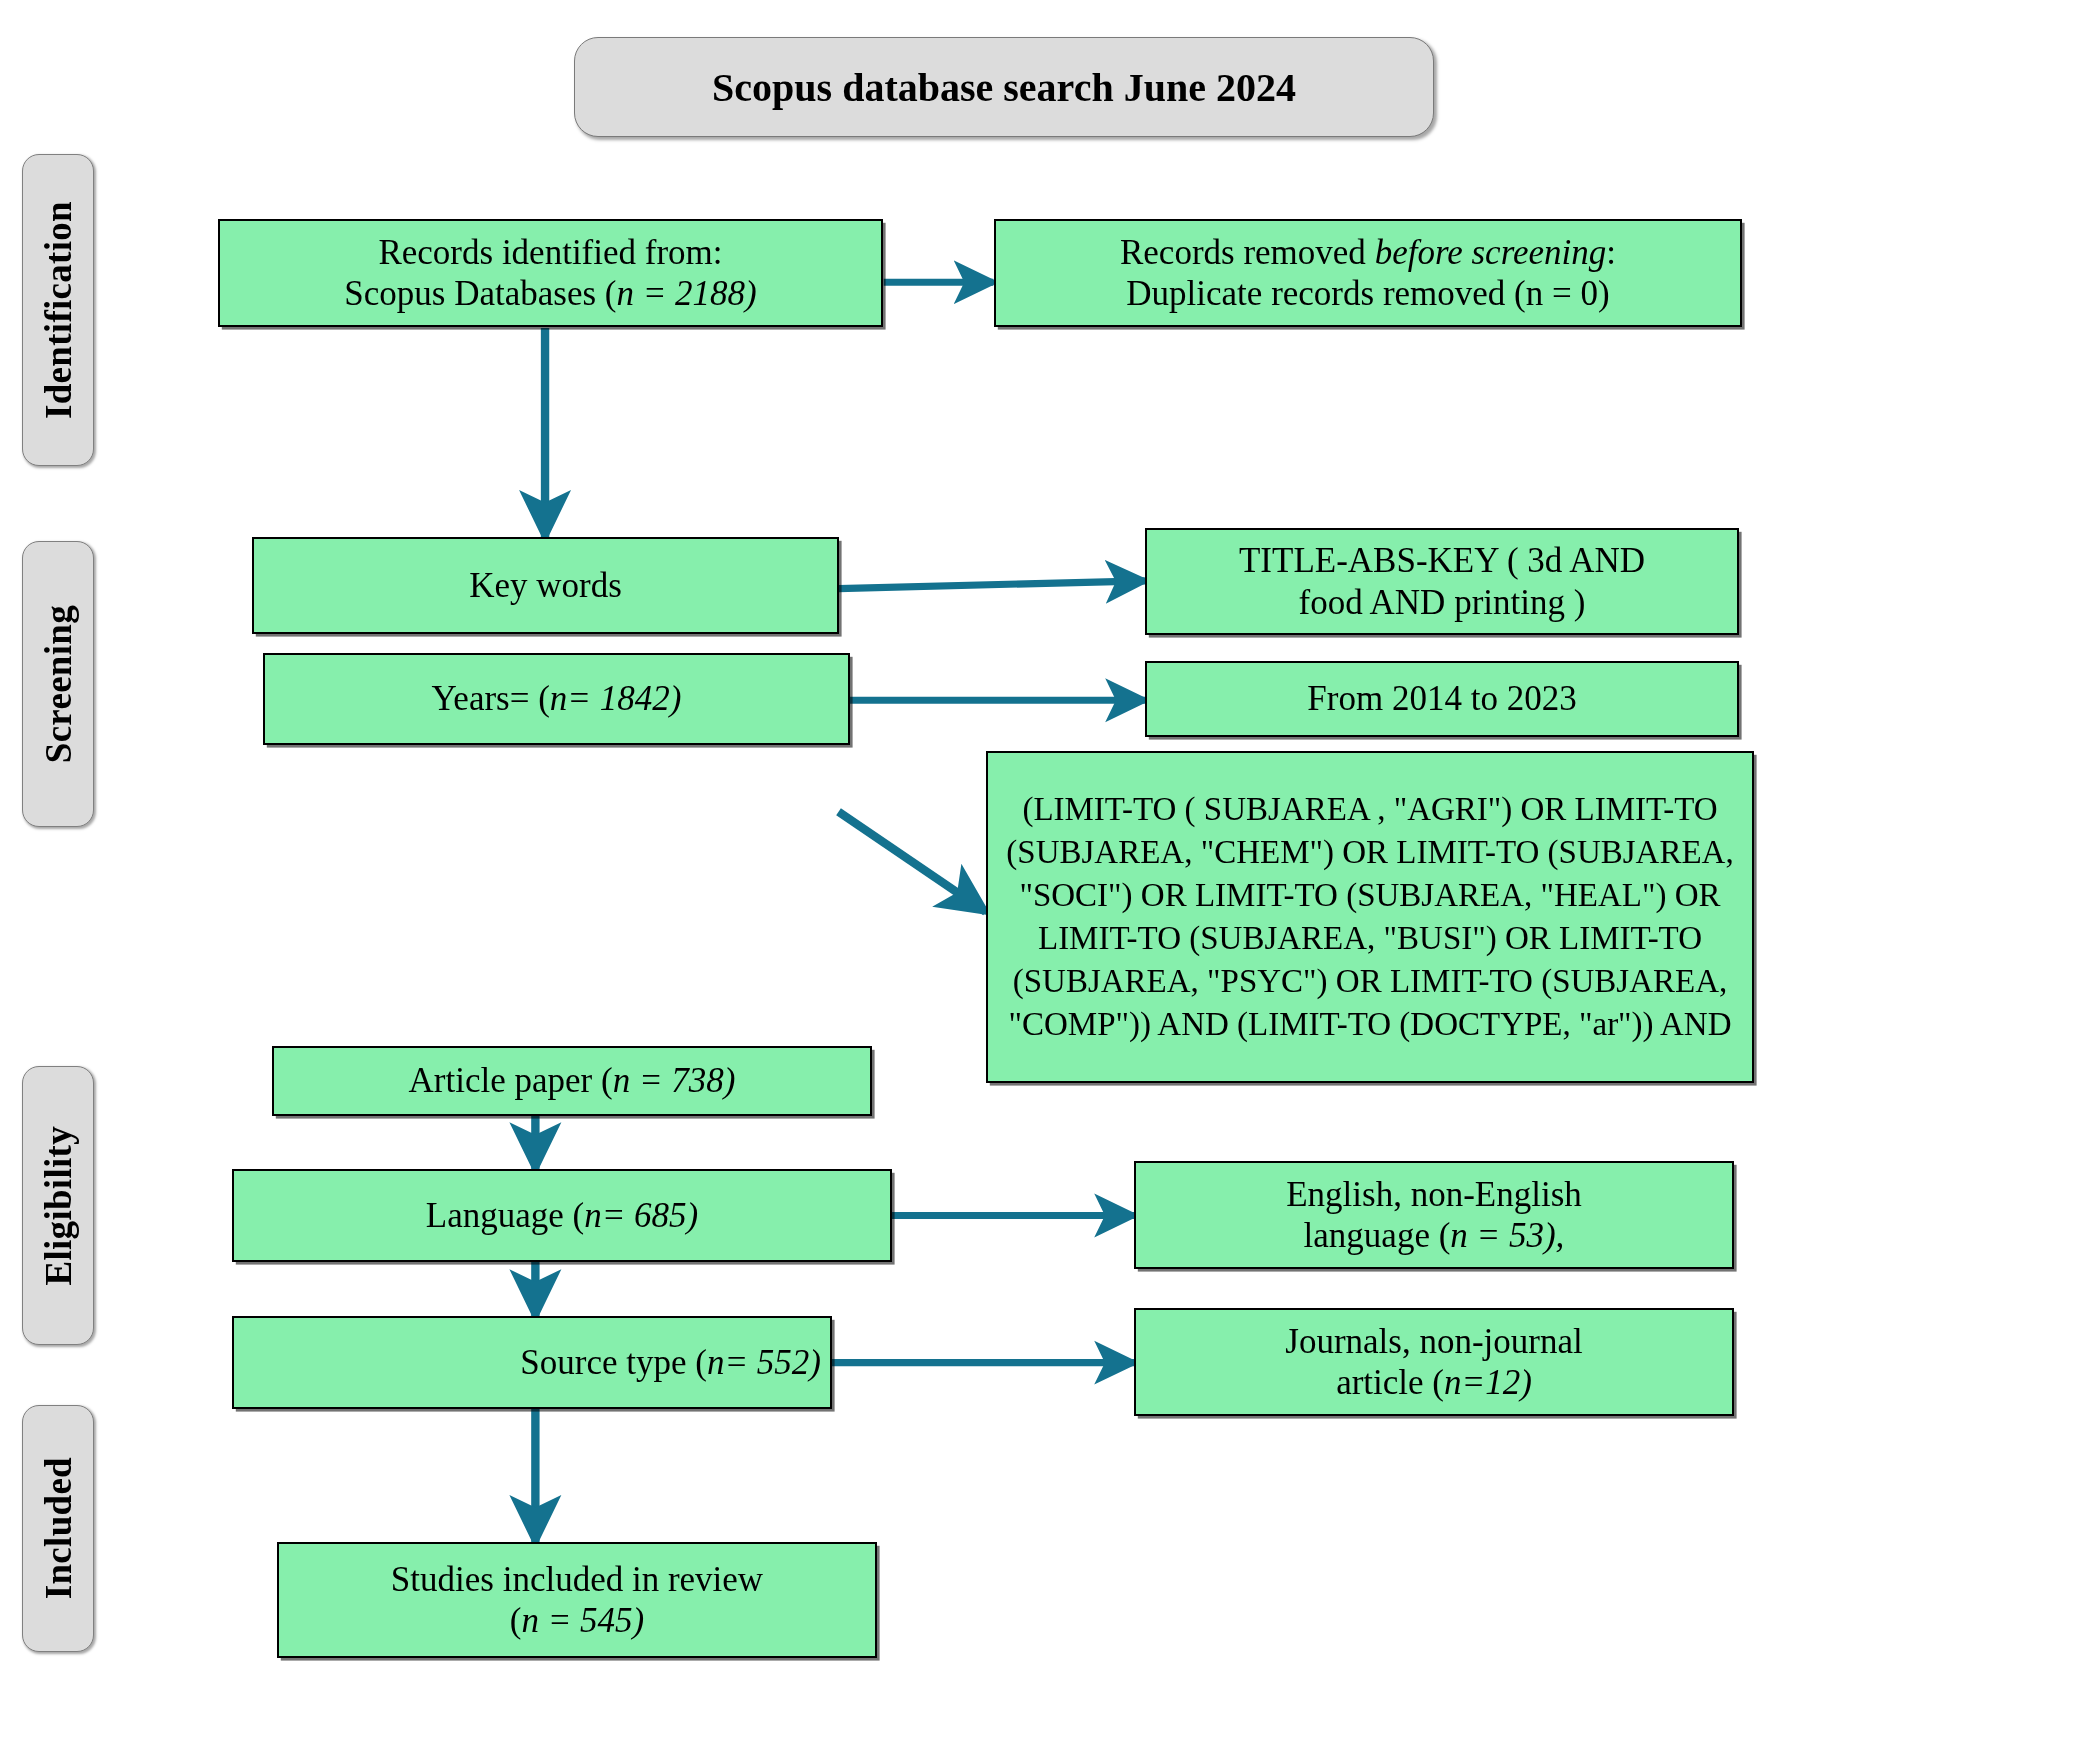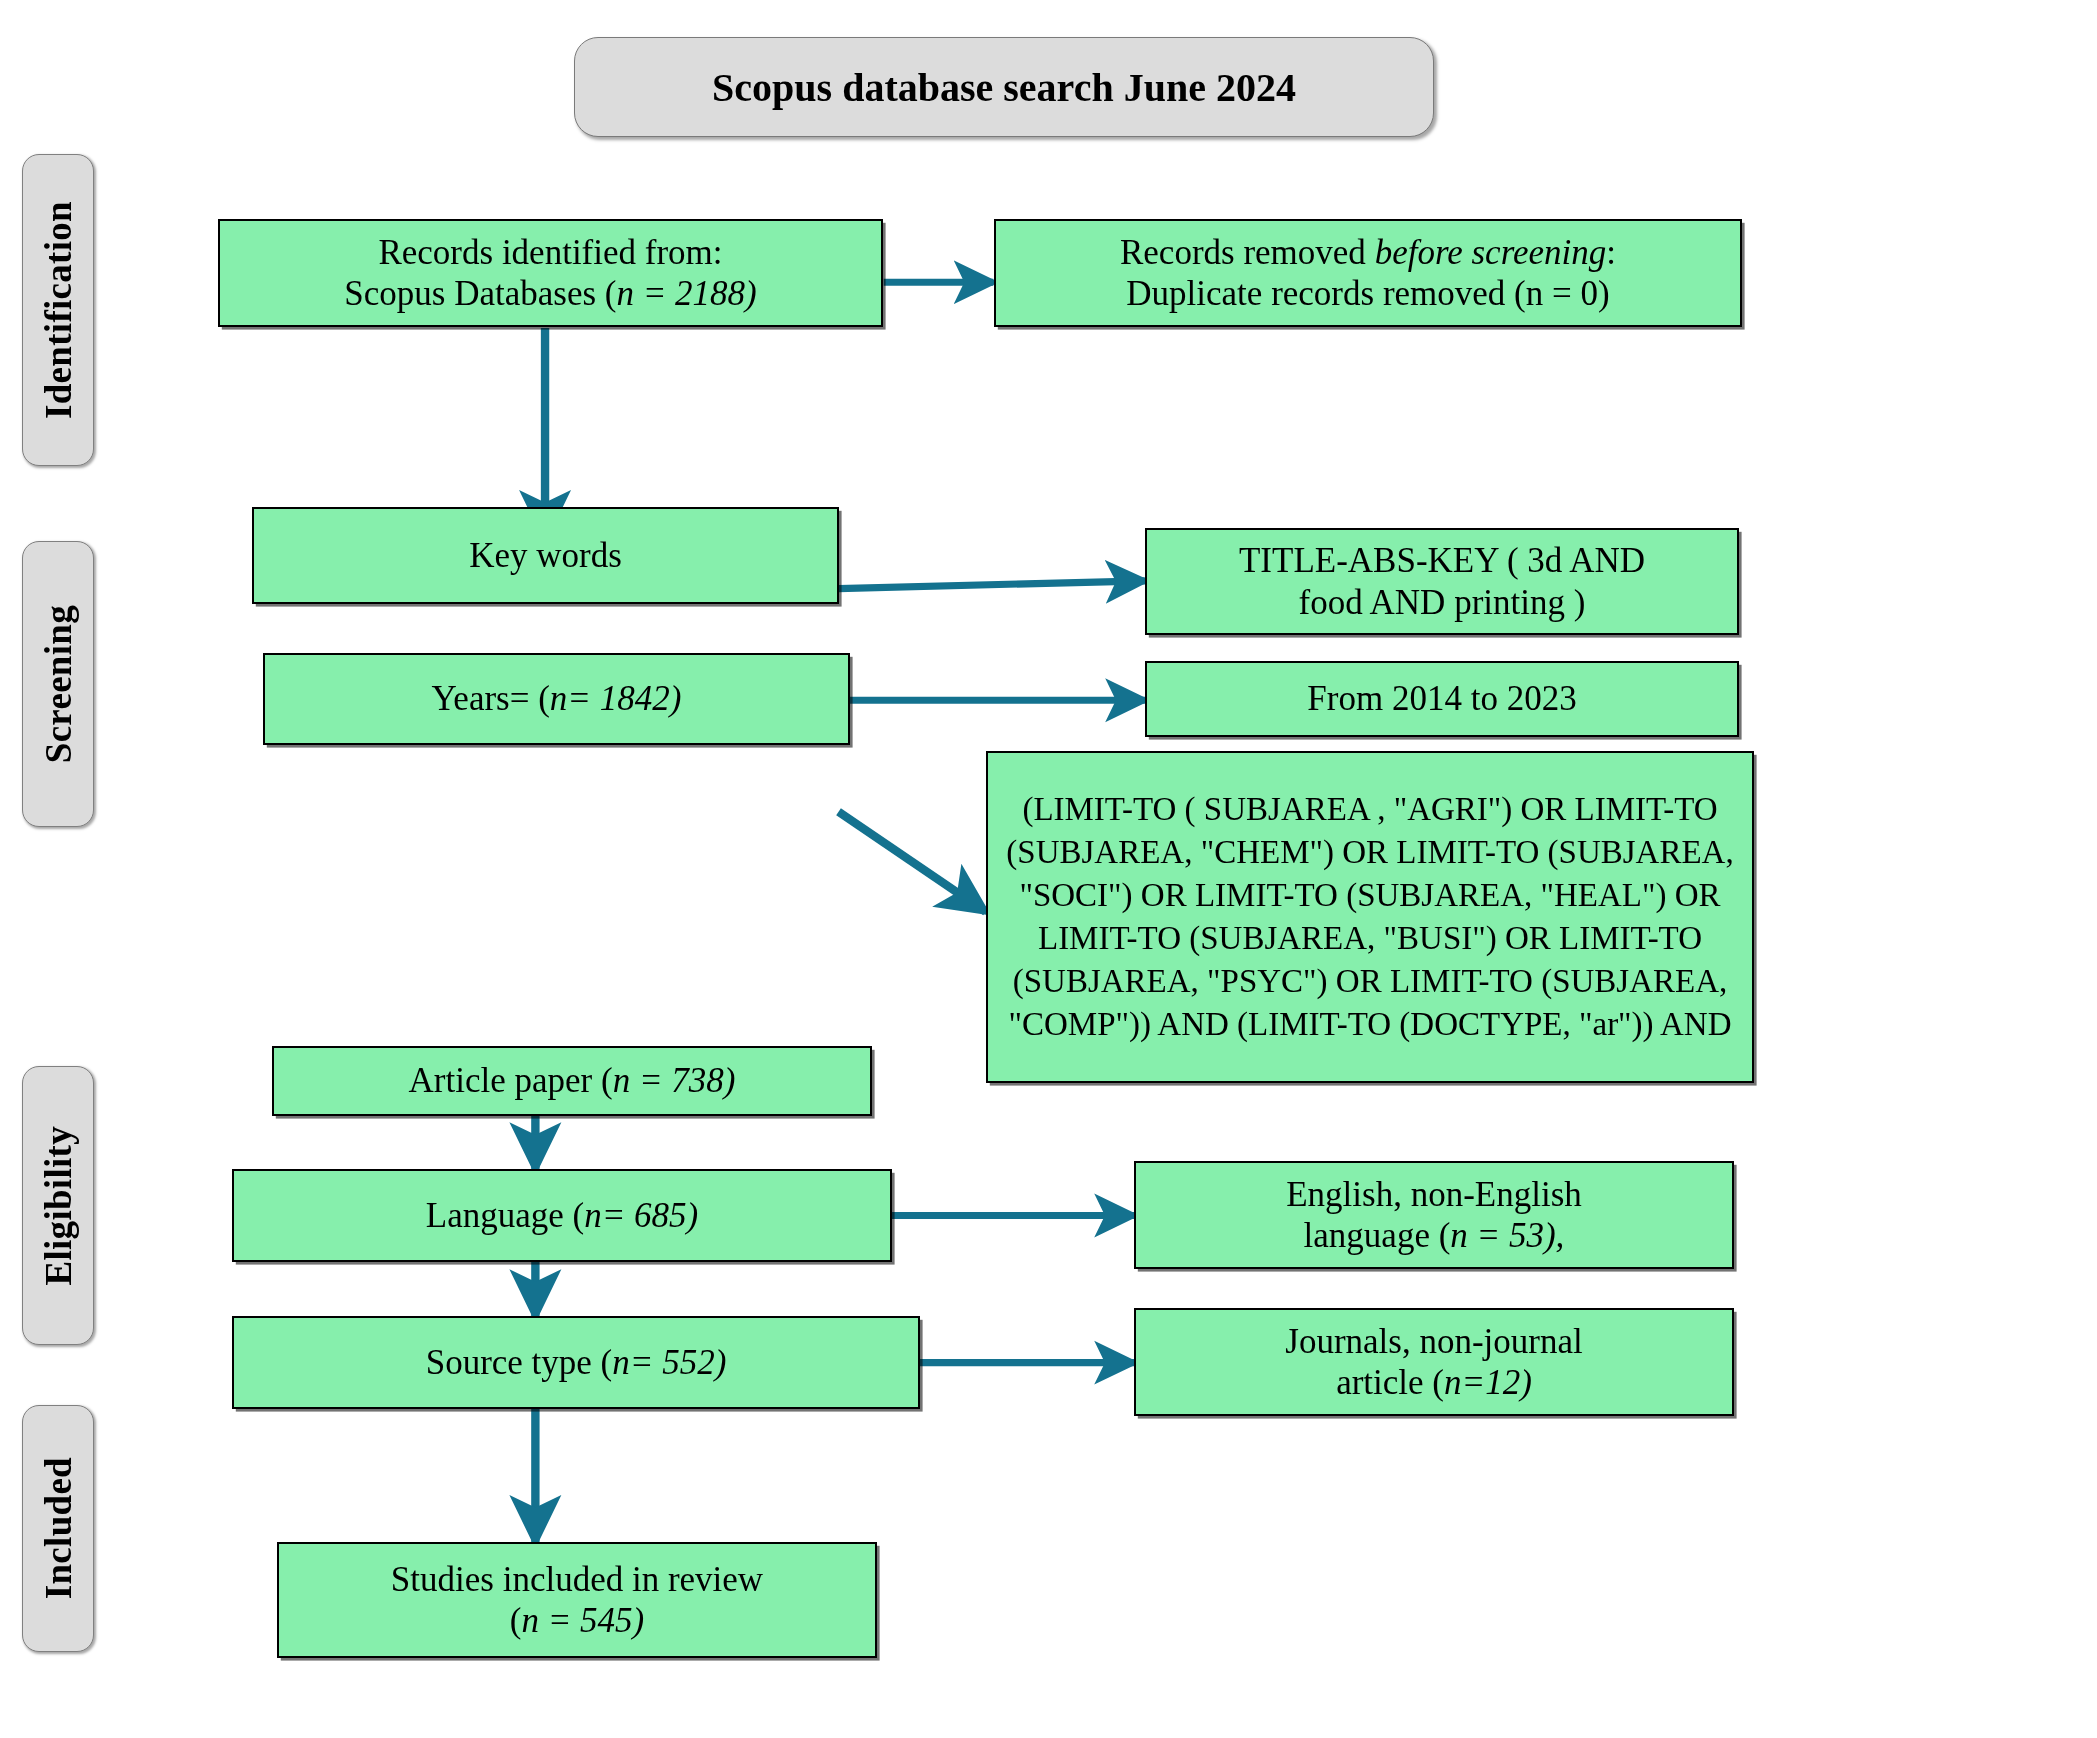--- a/index.html
+++ b/index.html
@@ -159,21 +159,21 @@
     </div>
   </div>
 
   <div class="fbox" style="left:994px; top:219px; width:748px; height:108px;">
     <div class="txt">
       <span>Records removed </span><em>before screening</em><span>:</span><br>
       <span>Duplicate records removed (n = 0)</span>
     </div>
   </div>
 
-  <div class="fbox" style="left:252px; top:507px; width:587px; height:97px;">
+  <div class="fbox" style="left:252px; top:537px; width:587px; height:97px;">
     <div class="txt">
       <span>Key words</span>
     </div>
   </div>
 
   <div class="fbox" style="left:1145px; top:528px; width:594px; height:107px;">
     <div class="txt">
       <span>TITLE-ABS-KEY ( 3d AND</span><br>
       <span>food AND printing  )</span>
     </div>
@@ -215,21 +215,21 @@
     </div>
   </div>
 
   <div class="fbox" style="left:1134px; top:1161px; width:600px; height:108px;">
     <div class="txt">
       <span>English, non-English</span><br>
       <span>language (</span><em>n</em><em> = 53),</em>
     </div>
   </div>
 
-  <div class="fbox" style="left:232px; top:1316px; width:688px; height:93px;">
+  <div class="fbox" style="left:232px; top:1316px; width:600px; height:93px;justify-content:flex-end;">
     <div class="txt">
       <span>Source type (</span><em>n</em><em>= 552)</em>
     </div>
   </div>
 
   <div class="fbox" style="left:1134px; top:1308px; width:600px; height:108px;">
     <div class="txt">
       <span>Journals, non-journal</span><br>
       <span>article (</span><em>n</em><em>=12)</em>
     </div>

